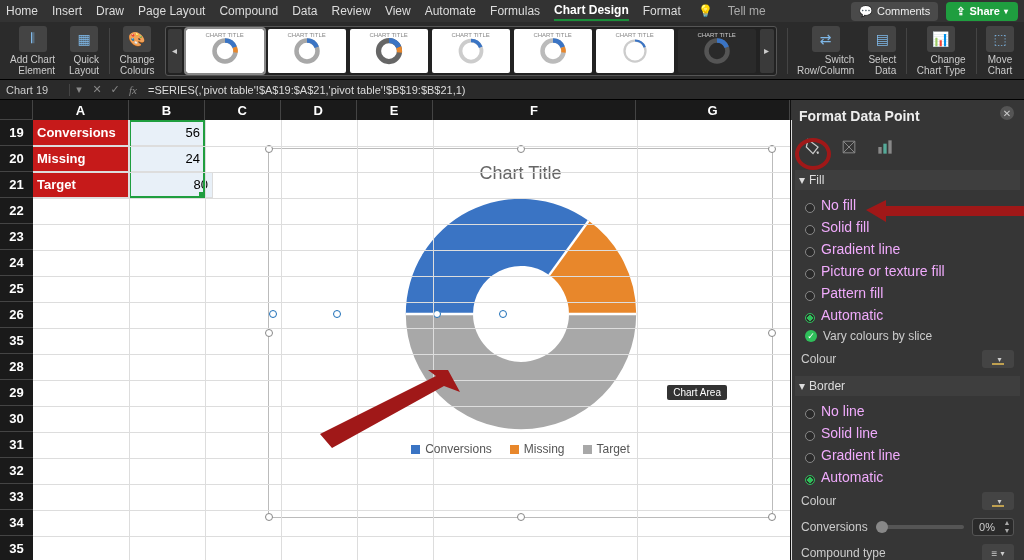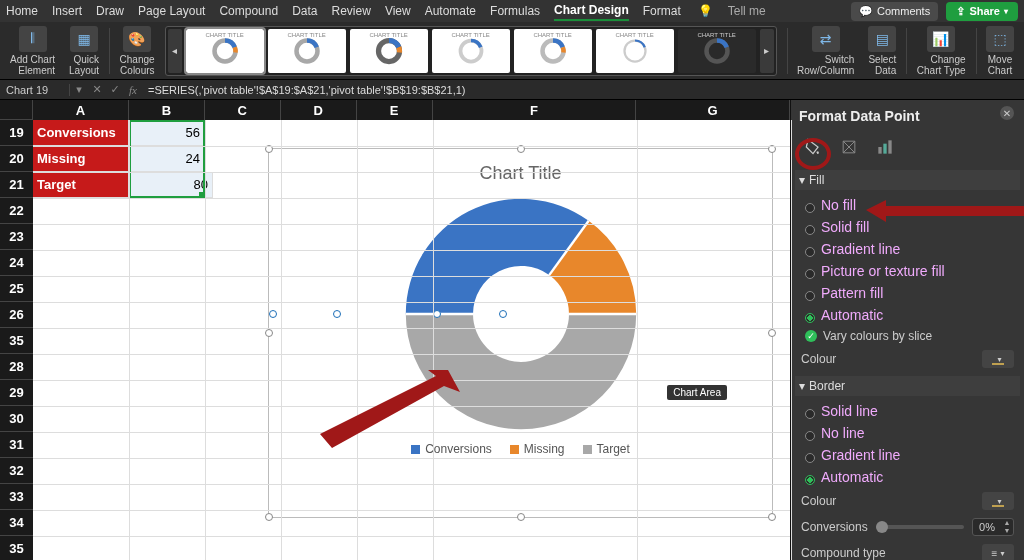--- a/index.html
+++ b/index.html
@@ -405,25 +405,25 @@
           <span class="pen"></span>
         </div>
       </div>
 
     <div class="section-hdr">
         <span>▾</span>
         <span>Border</span>
       </div>
     <div class="radio-row">
         <span class="radio"></span>
+        <span>No line</span>
+      </div>
+    <div class="radio-row">
+        <span class="radio"></span>
         <span>Solid line</span>
-      </div>
-    <div class="radio-row">
-        <span class="radio"></span>
-        <span>No line</span>
       </div>
     <div class="radio-row">
         <span class="radio"></span>
         <span>Gradient line</span>
       </div>
     <div class="radio-row">
         <span class="radio on"></span>
         <span>Automatic</span>
       </div>
     <div class="prow">

